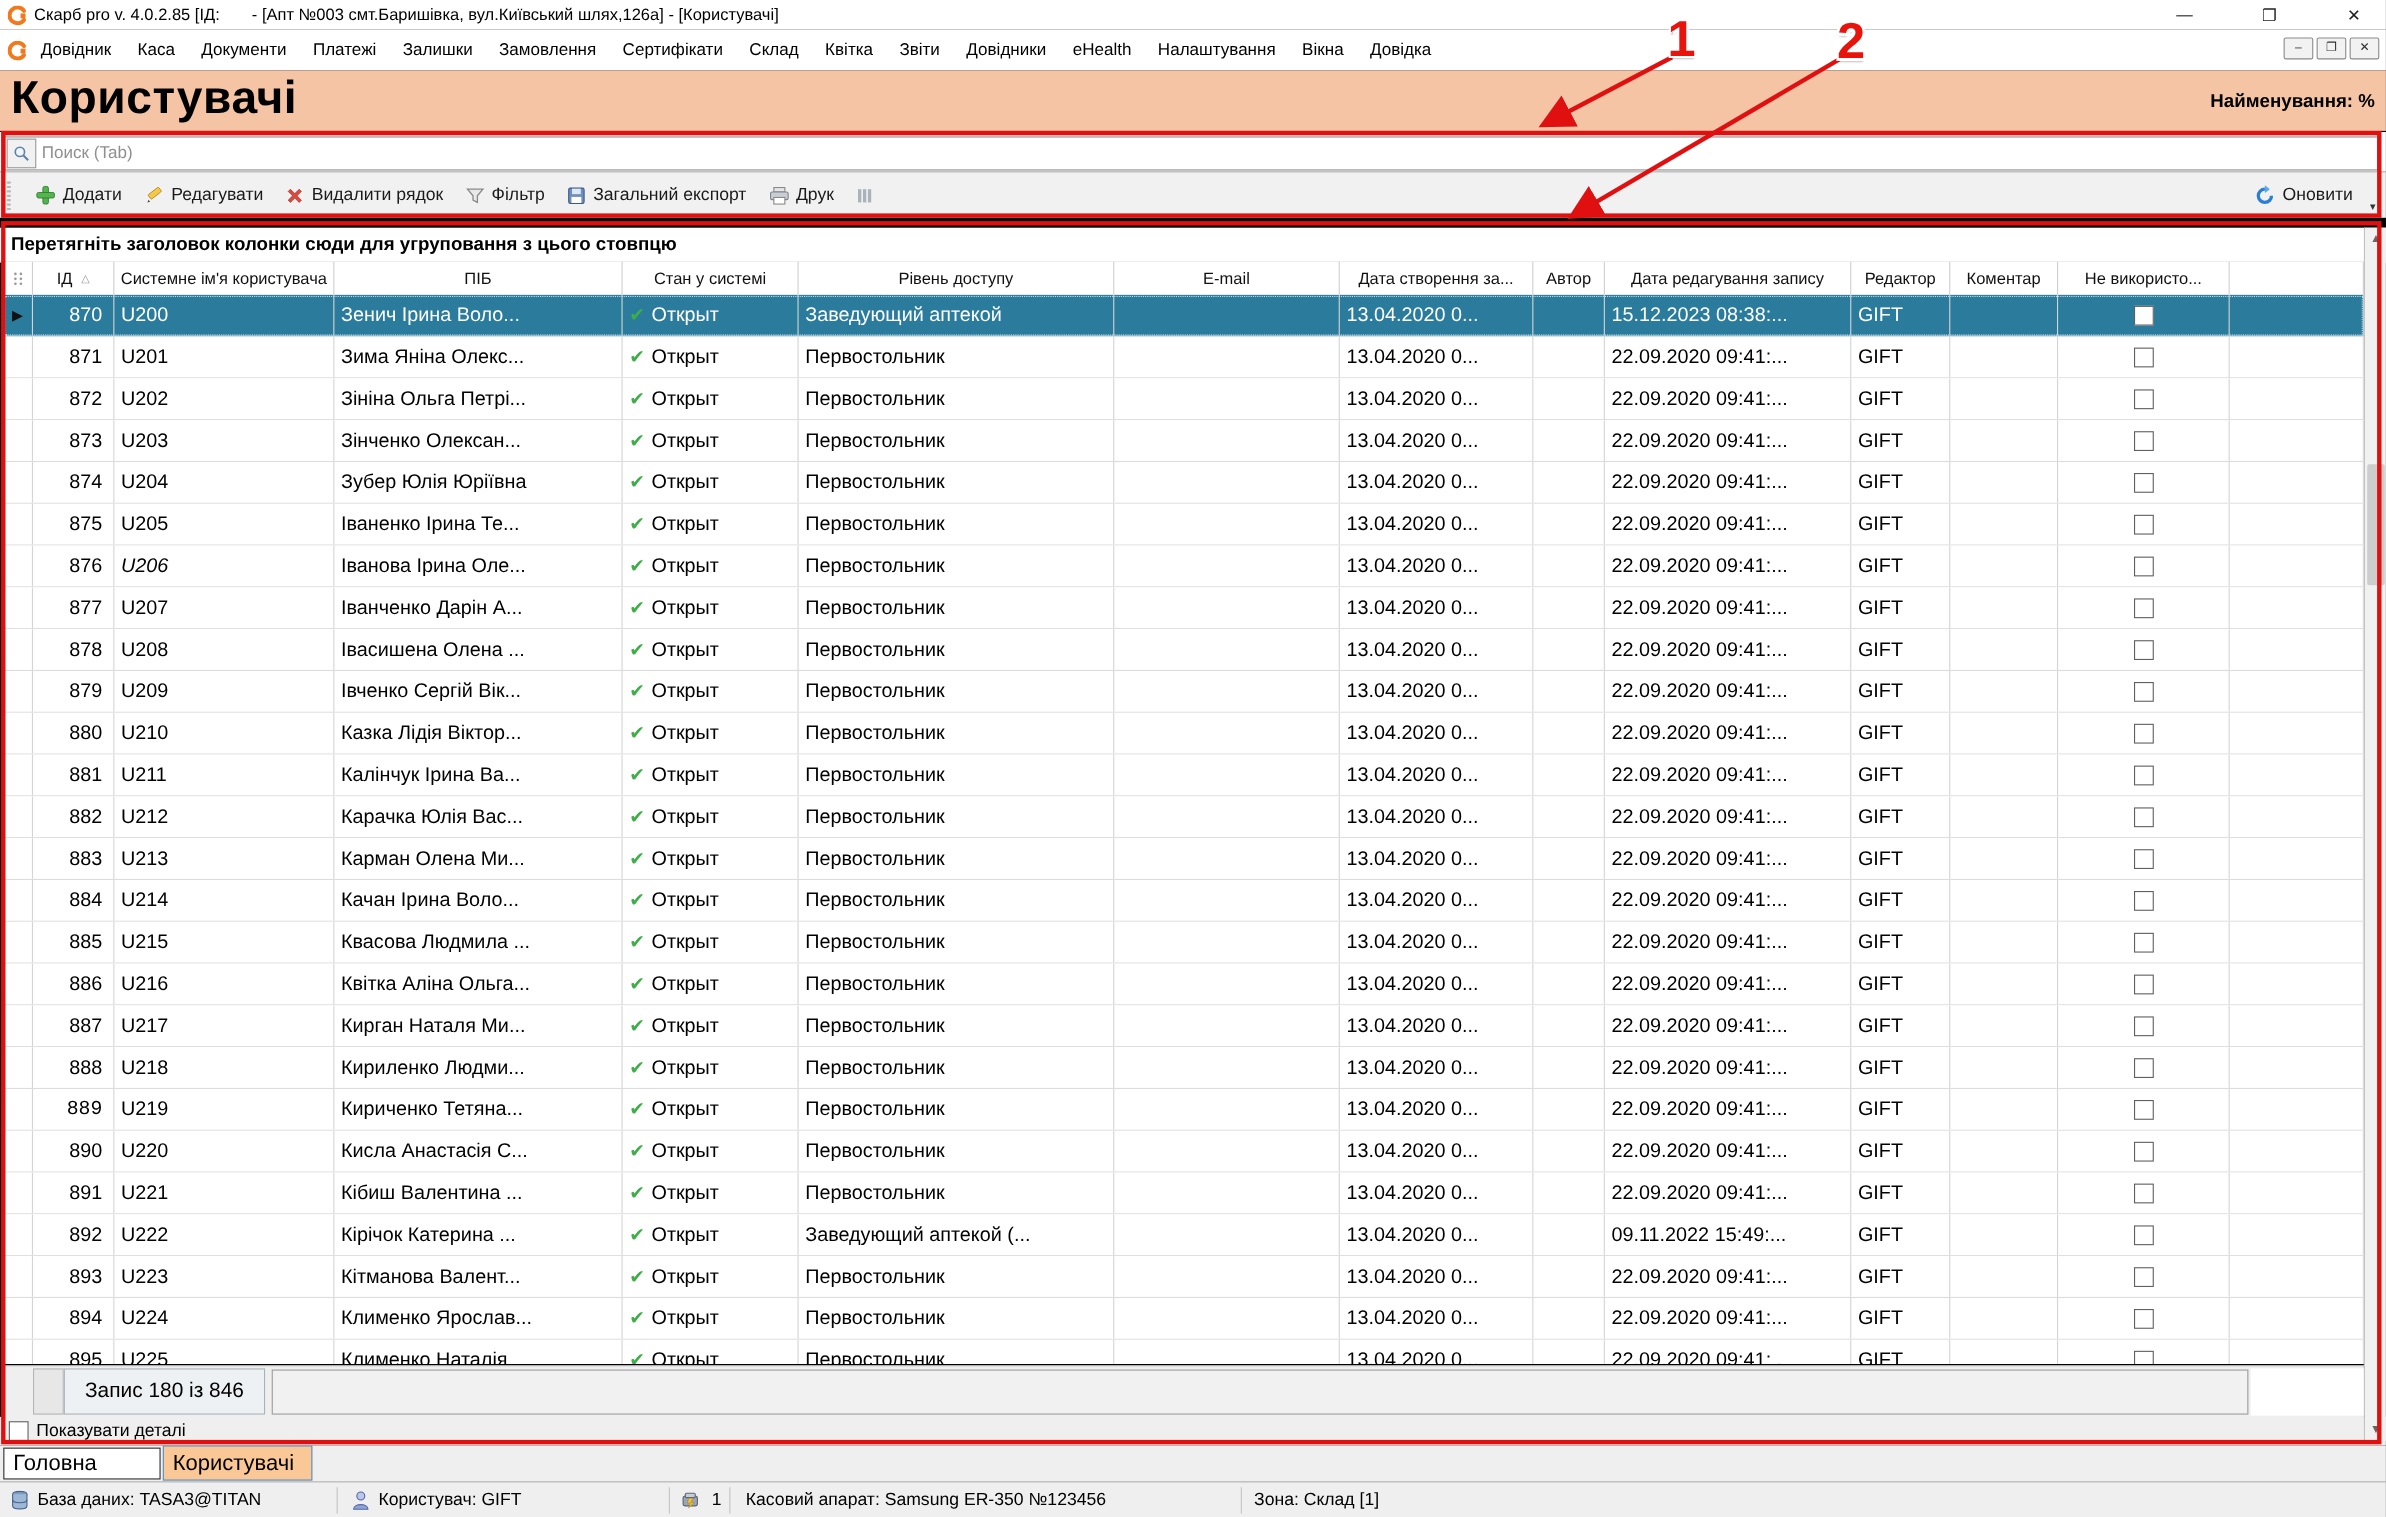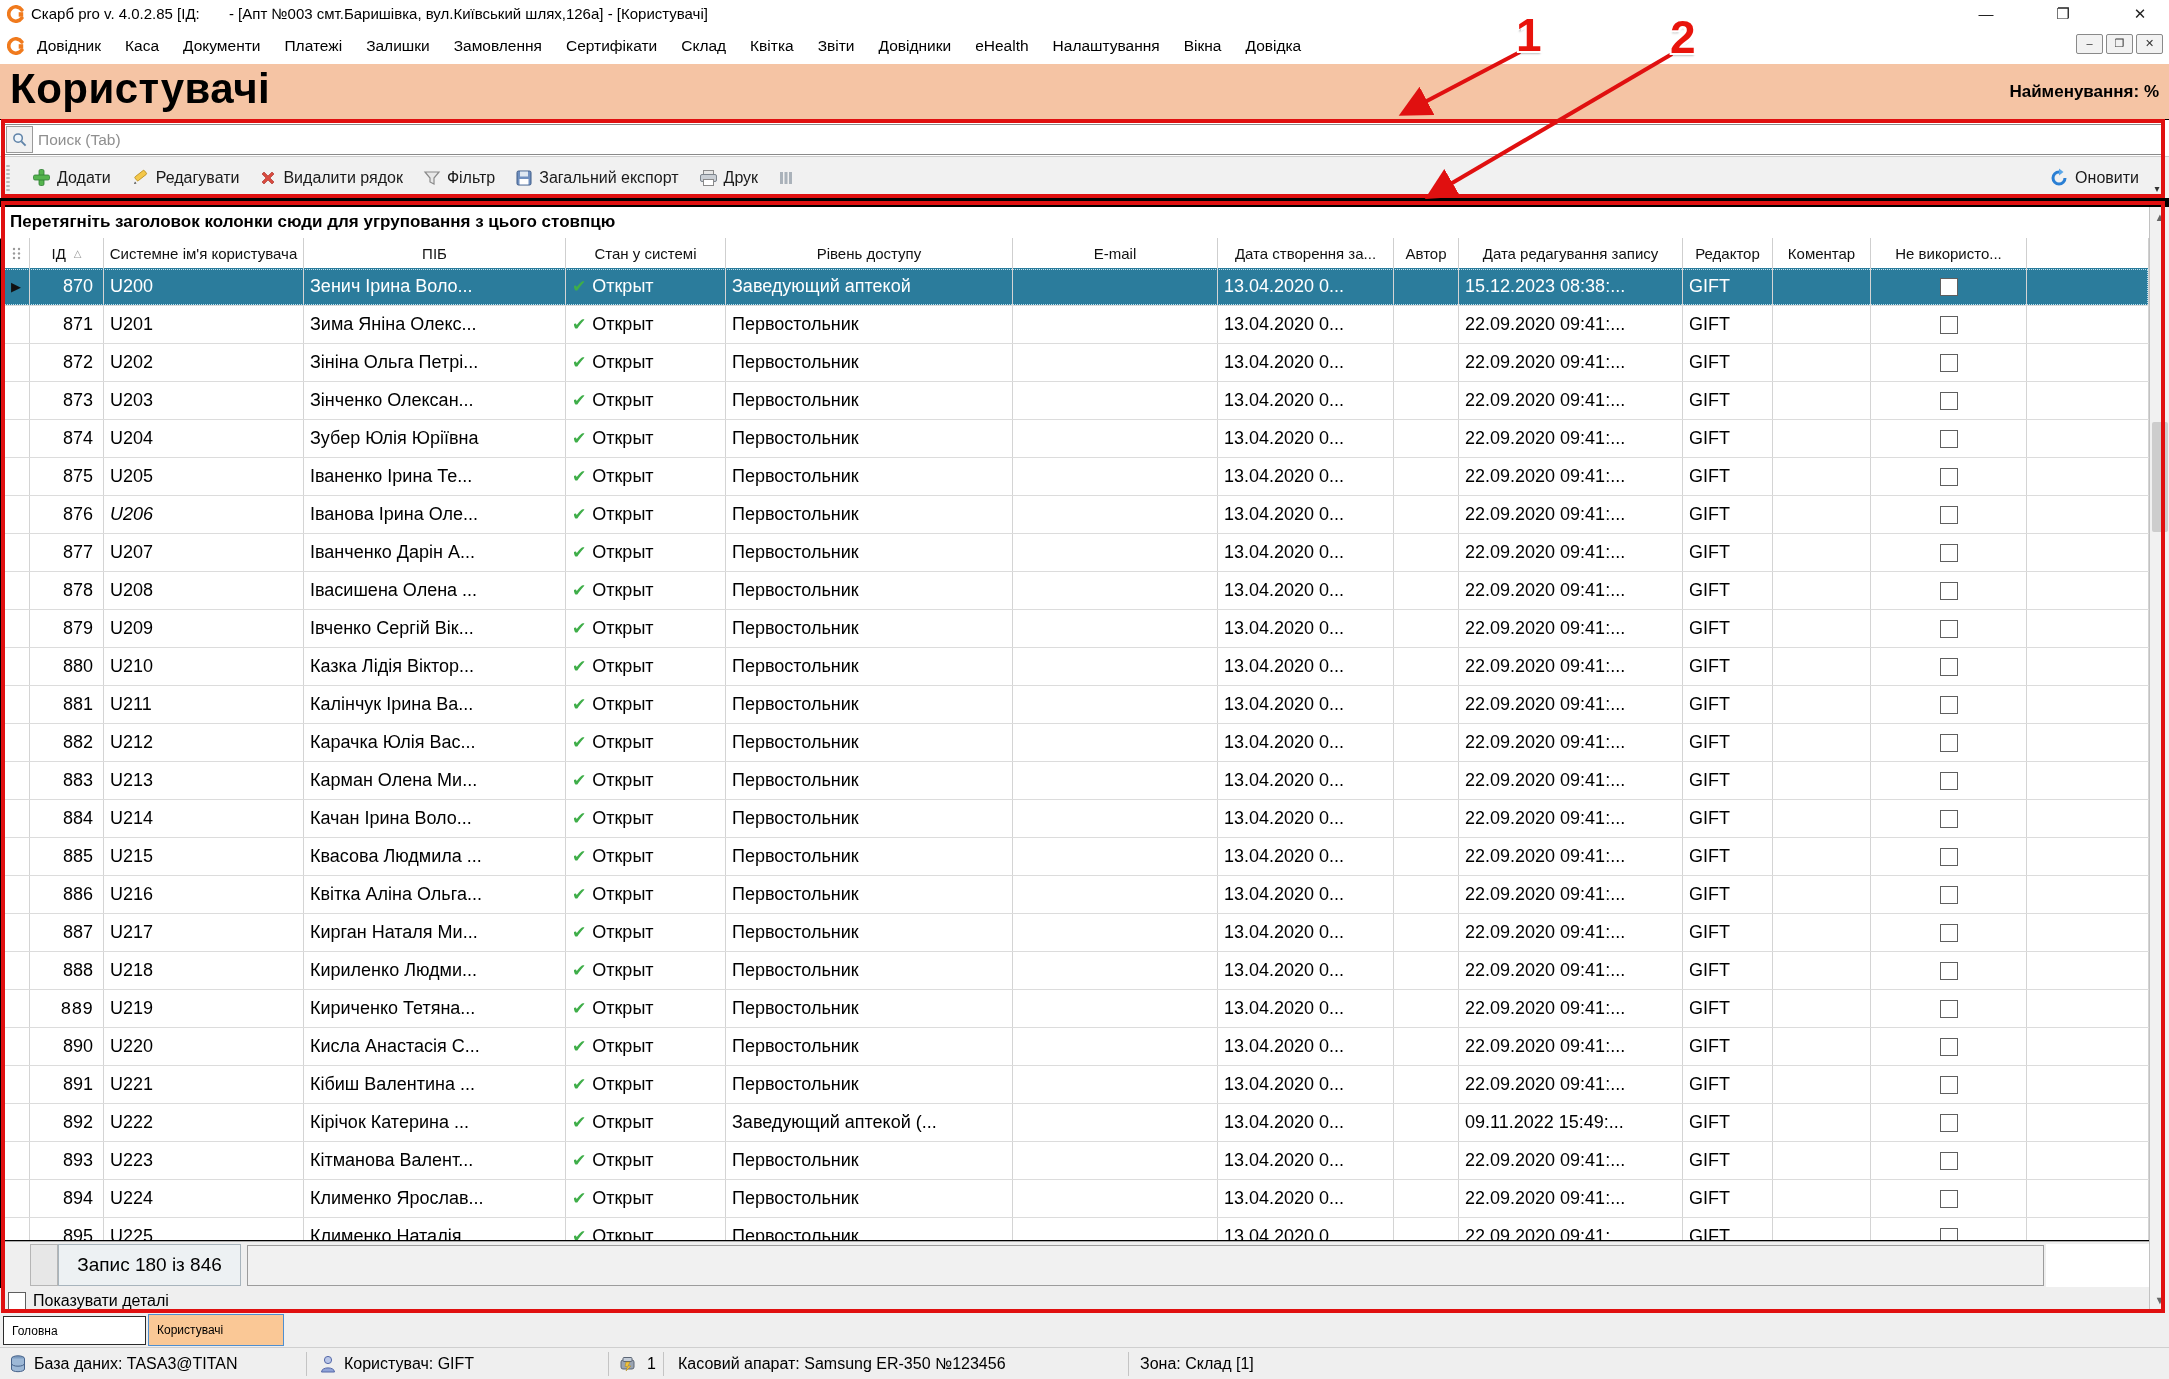--- a/index.html
+++ b/index.html
@@ -80,21 +80,21 @@
   #detailsrow .cbx{margin-left:8px;}
   #detailsrow span.lbl{font-size:16px;margin-left:7px;}
 
   
   #vscroll{left:2149px;top:207px;width:20px;height:1103px;background:#f1f1f1;border-left:1px solid #c2c2c2;box-sizing:border-box;}
   .varrow{position:absolute;left:1px;width:18px;height:20px;font-size:11px;color:#666;text-align:center;line-height:20px;}
   #vthumb{position:absolute;left:2px;top:215px;width:16px;height:110px;background:#cdcdcd;border-radius:2px;}
 
   
   #tabsrow{left:0;top:1314px;width:2169px;height:33px;background:#efefef;}
-  .tab{position:absolute;box-sizing:border-box;font-size:12px;display:flex;align-items:center;padding-left:8px;}
+  .tab{position:absolute;box-sizing:border-box;font-size:20px;display:flex;align-items:center;padding-left:8px;}
   #tab-home{left:3px;top:2px;width:143px;height:29px;background:#fff;border:1px solid #2a2a2a;}
   #tab-users{left:148px;top:0px;width:136px;height:32px;background:#fac896;border:1px solid #4f8fd0;}
 
   
   #statusbar{left:0;top:1347px;width:2169px;height:32px;background:#efefef;border-top:1px solid #cfcfcf;font-size:16px;}
   .sitem{position:absolute;top:0;height:32px;display:flex;align-items:center;gap:8px;}
   .ssep{position:absolute;top:4px;width:1px;height:24px;background:#c4c4c4;}
 
   
   .ann-rect{position:absolute;border:4px solid #e01010;box-sizing:border-box;pointer-events:none;z-index:60;}

